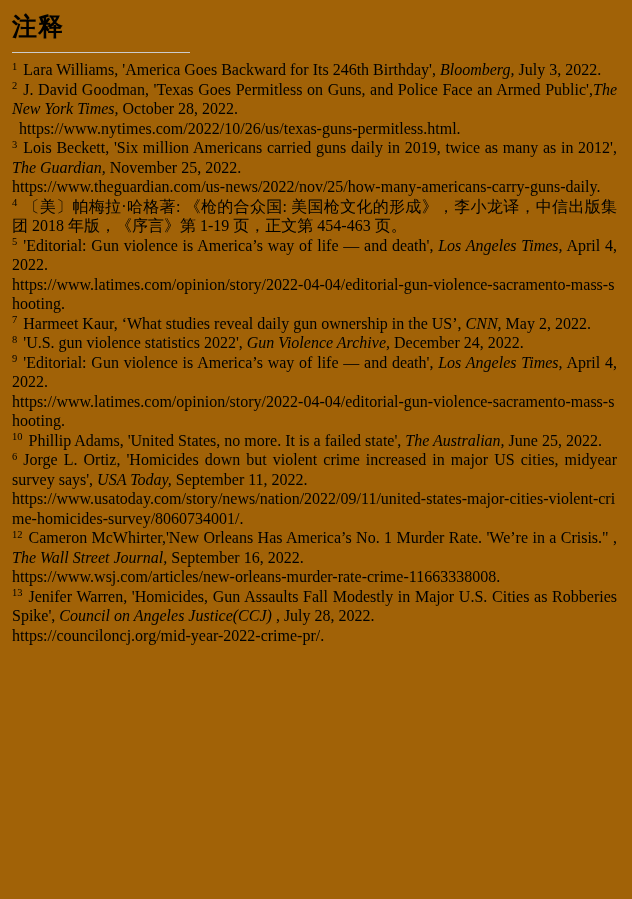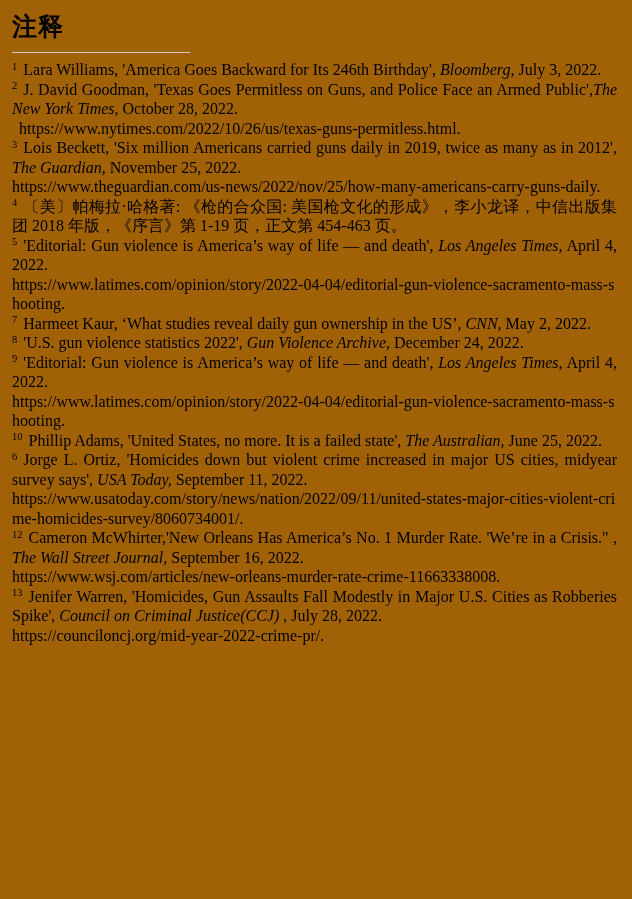--- a/index.html
+++ b/index.html
@@ -107,16 +107,16 @@
 
   <p class="fn">
     <sup class="fn-num">6</sup><span class="fn-body"><span>Jorge L. Ortiz, 'Homicides down but violent crime increased in major US cities, midyear survey says', </span><i>USA Today,</i><span> September 11, 2022.</span><br><span class="fn-url">https://www.usatoday.com/story/news/nation/2022/09/11/united-states-major-cities-violent-crime-homicides-survey/8060734001/.</span></span>
   </p>
 
   <p class="fn">
     <sup class="fn-num">12</sup><span class="fn-body"><span>Cameron McWhirter,'New Orleans Has America’s No. 1 Murder Rate. 'We’re in a Crisis." , </span><i>The Wall Street Journal,</i><span> September 16, 2022.</span><br><span class="fn-url">https://www.wsj.com/articles/new-orleans-murder-rate-crime-11663338008.</span></span>
   </p>
 
   <p class="fn">
-    <sup class="fn-num">13</sup><span class="fn-body"><span>Jenifer Warren, 'Homicides, Gun Assaults Fall Modestly in Major U.S. Cities as Robberies Spike', </span><i>Council on Criminal Justice(CCJ)</i><span> , July 28, 2022.</span><br><span class="fn-url">https://counciloncj.org/mid-year-2022-crime-pr/.</span></span>
+    <sup class="fn-num">13</sup><span class="fn-body"><span>Jenifer Warren, 'Homicides, Gun Assaults Fall Modestly in Major U.S. Cities as Robberies Spike', </span><i>Council on Angeles Justice(CCJ)</i><span> , July 28, 2022.</span><br><span class="fn-url">https://counciloncj.org/mid-year-2022-crime-pr/.</span></span>
   </p>
 </div>
 </div>
 
 </body></html>

